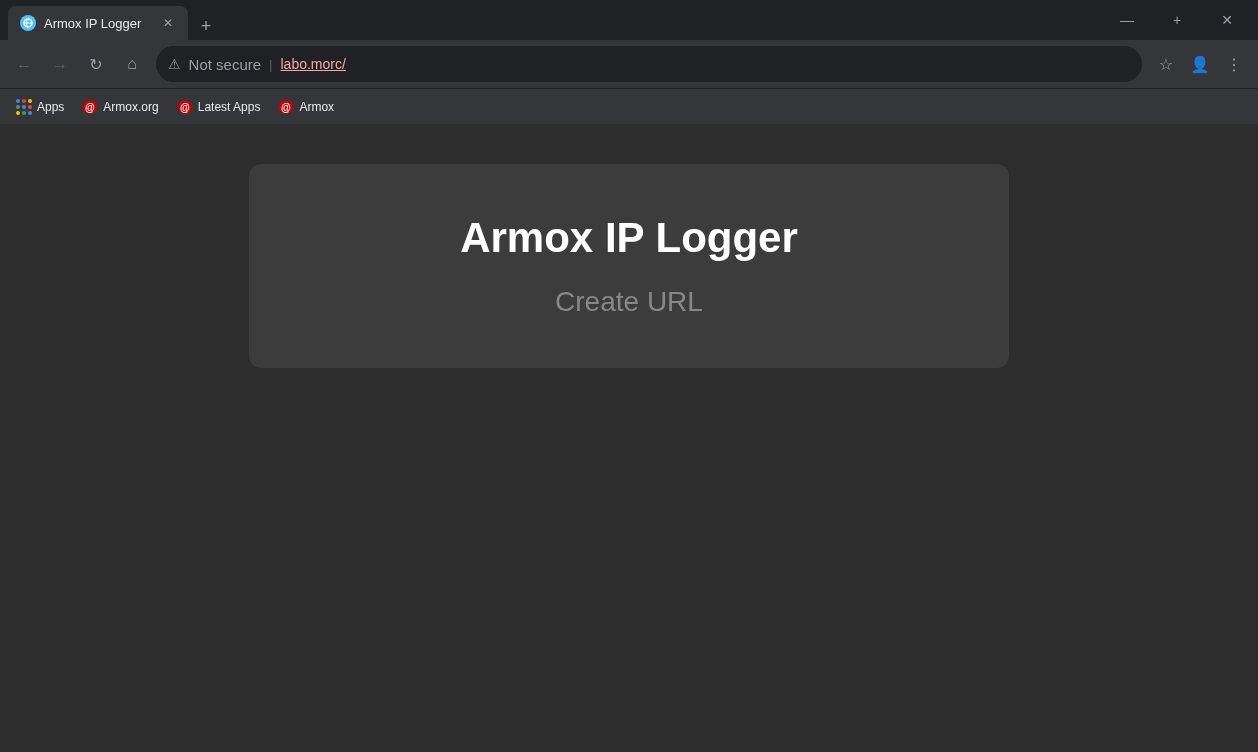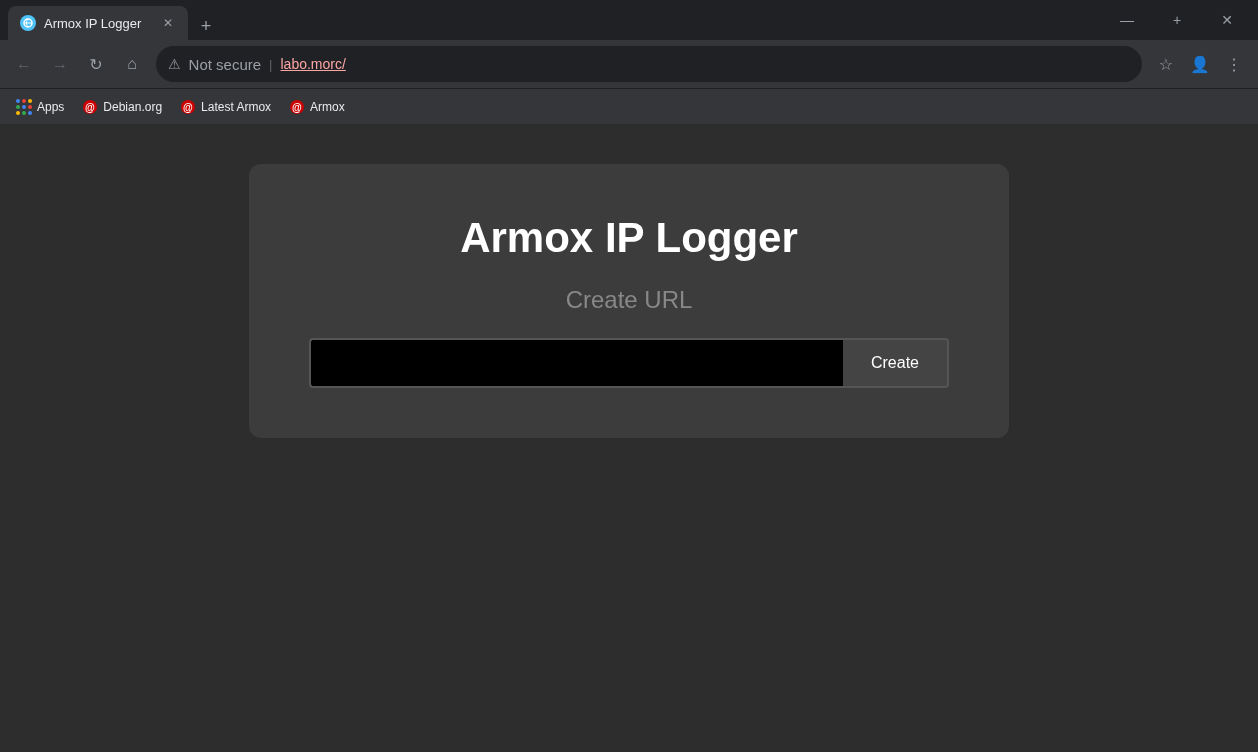--- a/index.html
+++ b/index.html
@@ -209,21 +209,21 @@
     }
 
     .card-title {
       font-size: 42px;
       font-weight: 700;
       color: #ffffff;
       text-align: center;
     }
 
     .card-subtitle {
-      font-size: 24px;
+      font-size: 28px;
       color: #888888;
       text-align: center;
     }
 
     .input-row {
       display: flex;
       align-items: center;
       width: 100%;
       gap: 0;
     }
@@ -332,47 +332,43 @@
       <span>Apps</span>
     </div>
 
     <div class="bookmark-item">
       <div class="bookmark-favicon">
         <svg width="16" height="16" viewBox="0 0 16 16">
             <circle cx="8" cy="8" r="7" fill="#cc0000"></circle>
             <text x="8" y="12" text-anchor="middle" font-size="10" fill="white" font-weight="bold">@</text>
           </svg>
       </div>
-      <span>Debian.org</span>
+      <span>Armox.org</span>
     </div>
 
     <div class="bookmark-item">
       <div class="bookmark-favicon">
         <svg width="16" height="16" viewBox="0 0 16 16">
             <circle cx="8" cy="8" r="7" fill="#cc0000"></circle>
             <text x="8" y="12" text-anchor="middle" font-size="10" fill="white" font-weight="bold">@</text>
           </svg>
       </div>
-      <span>Latest Armox</span>
+      <span>Latest Apps</span>
     </div>
 
     <div class="bookmark-item">
       <div class="bookmark-favicon">
         <svg width="16" height="16" viewBox="0 0 16 16">
             <circle cx="8" cy="8" r="7" fill="#cc0000"></circle>
             <text x="8" y="12" text-anchor="middle" font-size="10" fill="white" font-weight="bold">@</text>
           </svg>
       </div>
       <span>Armox</span>
     </div>
   </div>
 </div>
 
 <div class="page-content">
   <div class="card">
     <h1 class="card-title">Armox IP Logger</h1>
     <p class="card-subtitle">Create URL</p>
-    <div class="input-row">
-      <input type="text" class="url-input" placeholder="" style="">
-      <button class="create-btn">Create</button>
-    </div>
   </div>
 </div>
 
 </body></html>

